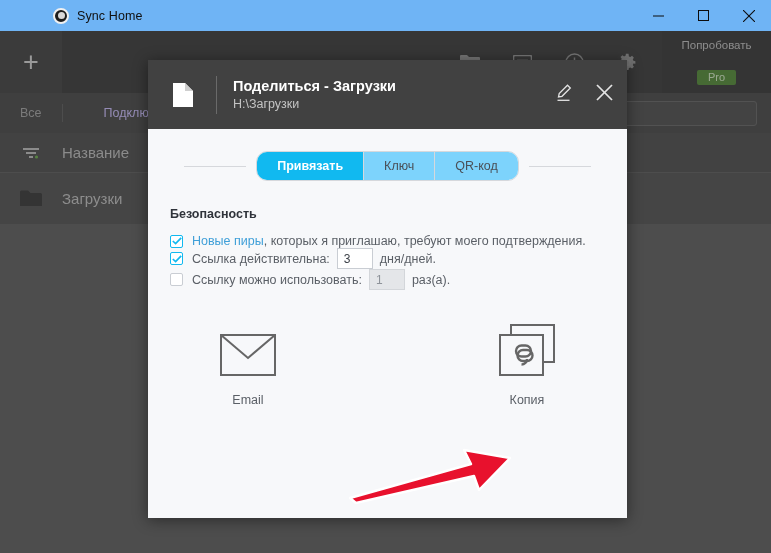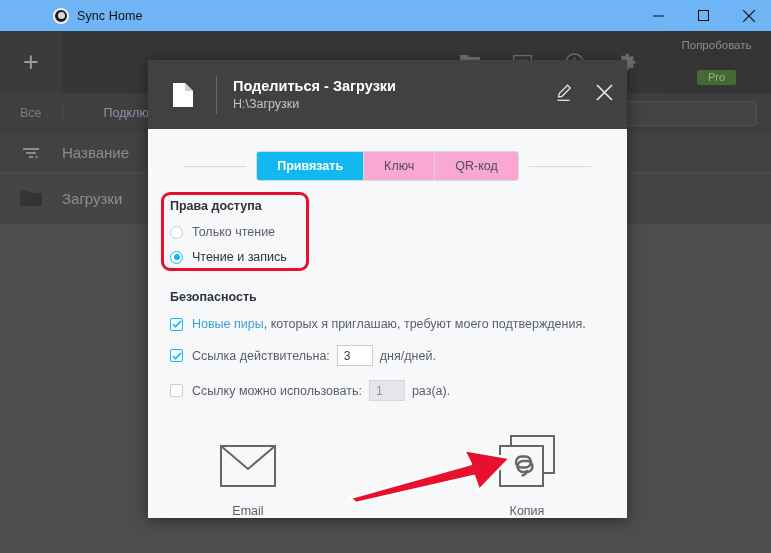--- a/index.html
+++ b/index.html
@@ -115,26 +115,26 @@
   .dlg-t2 { font-size: 12.5px; color:#c4c4c4; }
   .dlg-acts { margin-left:auto; display:flex; align-items:center; gap: 24px; color:#e3e3e3;}
 
   .tabrow {
     display:flex; align-items:center; justify-content:center;
     padding-top: 22px; gap: 0;
   }
   .tabline { width: 62px; height:1px; background:#d6d8dc; }
   .tabs {
     display:flex; margin: 0 10px;
-    border: 1px solid #d6d8dc; border-radius: 3px; overflow: hidden;
+    border: 1px solid #d6d8dc; border-radius: 11px; overflow: hidden;
     background:#fff;
   }
   .tab {
     font-size: 12.5px; color:#4a4f57; padding: 7px 20px;
-    border-right: 1px solid #d6d8dc; background:#f9a8d4; text-align:center;
+    border-right: 1px solid #d6d8dc; background:#7dd3fc; text-align:center;
   }
   .tab:last-child { border-right: none; }
   .tab.active { background: #11b9f0; color:#fff; font-weight:bold; }
 
   .sec-title { font-size: 12.5px; font-weight: bold; color:#2f333a; }
 
   .perm-wrap { position: relative; margin: 18px 0 0 22px; width: 130px; }
   .perm-list { display:flex; flex-direction:column; gap: 11px; margin-top: 12px; }
   .opt { display:flex; align-items:center; gap: 9px; font-size: 12.5px; }
   .radio {
@@ -146,21 +146,21 @@
   .radio.on i { width:6px; height:6px; border-radius:50%; background:#11b9f0; display:block; }
   .opt .lbl { color:#5a5f66; }
   .opt.sel .lbl { color:#2f333a; }
 
   .redbox {
     position: absolute; left: -9px; top: -7px; width: 148px; height: 79px;
     border: 3px solid #e8112d; border-radius: 9px; pointer-events:none;
   }
 
   .sec2 { margin: 26px 0 0 22px; }
-  .chk-list { display:flex; flex-direction:column; gap: 14px; margin-top: 13px; }
+  .chk-list { display:flex; flex-direction:column; margin-top: 13px; }
   .chkrow { display:flex; align-items:center; font-size:12.5px; color:#5a5f66; }
   .cbox {
     width: 13px; height: 13px; border: 1px solid #c9cdd3; background:#fff;
     border-radius: 2px; margin-right: 9px; flex:0 0 auto;
     display:flex; align-items:center; justify-content:center;
   }
   .cbox.on { border-color:#11b9f0; }
   .cbox.on svg { display:block; }
   .lnk { color:#3f9fd8; }
   .numin {
@@ -310,36 +310,20 @@
     <div class="tabrow">
       <span class="tabline"></span>
       <span class="tabs">
         <span class="tab active">Привязать</span>
         <span class="tab">Ключ</span>
         <span class="tab">QR-код</span>
       </span>
       <span class="tabline"></span>
     </div>
 
-    <div class="perm-wrap">
-      <div class="sec-title">Права доступа</div>
-      <div class="perm-list">
-        <div class="opt">
-          <span class="radio"></span>
-          <span class="lbl">Только чтение</span>
-        </div>
-        <div class="opt sel">
-          <span class="radio on">
-              <i></i>
-            </span>
-          <span class="lbl">Чтение и запись</span>
-        </div>
-      </div>
-      <div class="redbox"></div>
-    </div>
 
     <div class="sec2">
       <div class="sec-title">Безопасность</div>
       <div class="chk-list">
 
         <div class="chkrow">
           <span class="cbox on">
             <svg width="10" height="8" viewBox="0 0 10 8">
                 <polyline points="0.8,4 3.6,6.6 9.2,0.9" fill="none" stroke="#11b9f0" stroke-width="1.7"></polyline>
               </svg>

